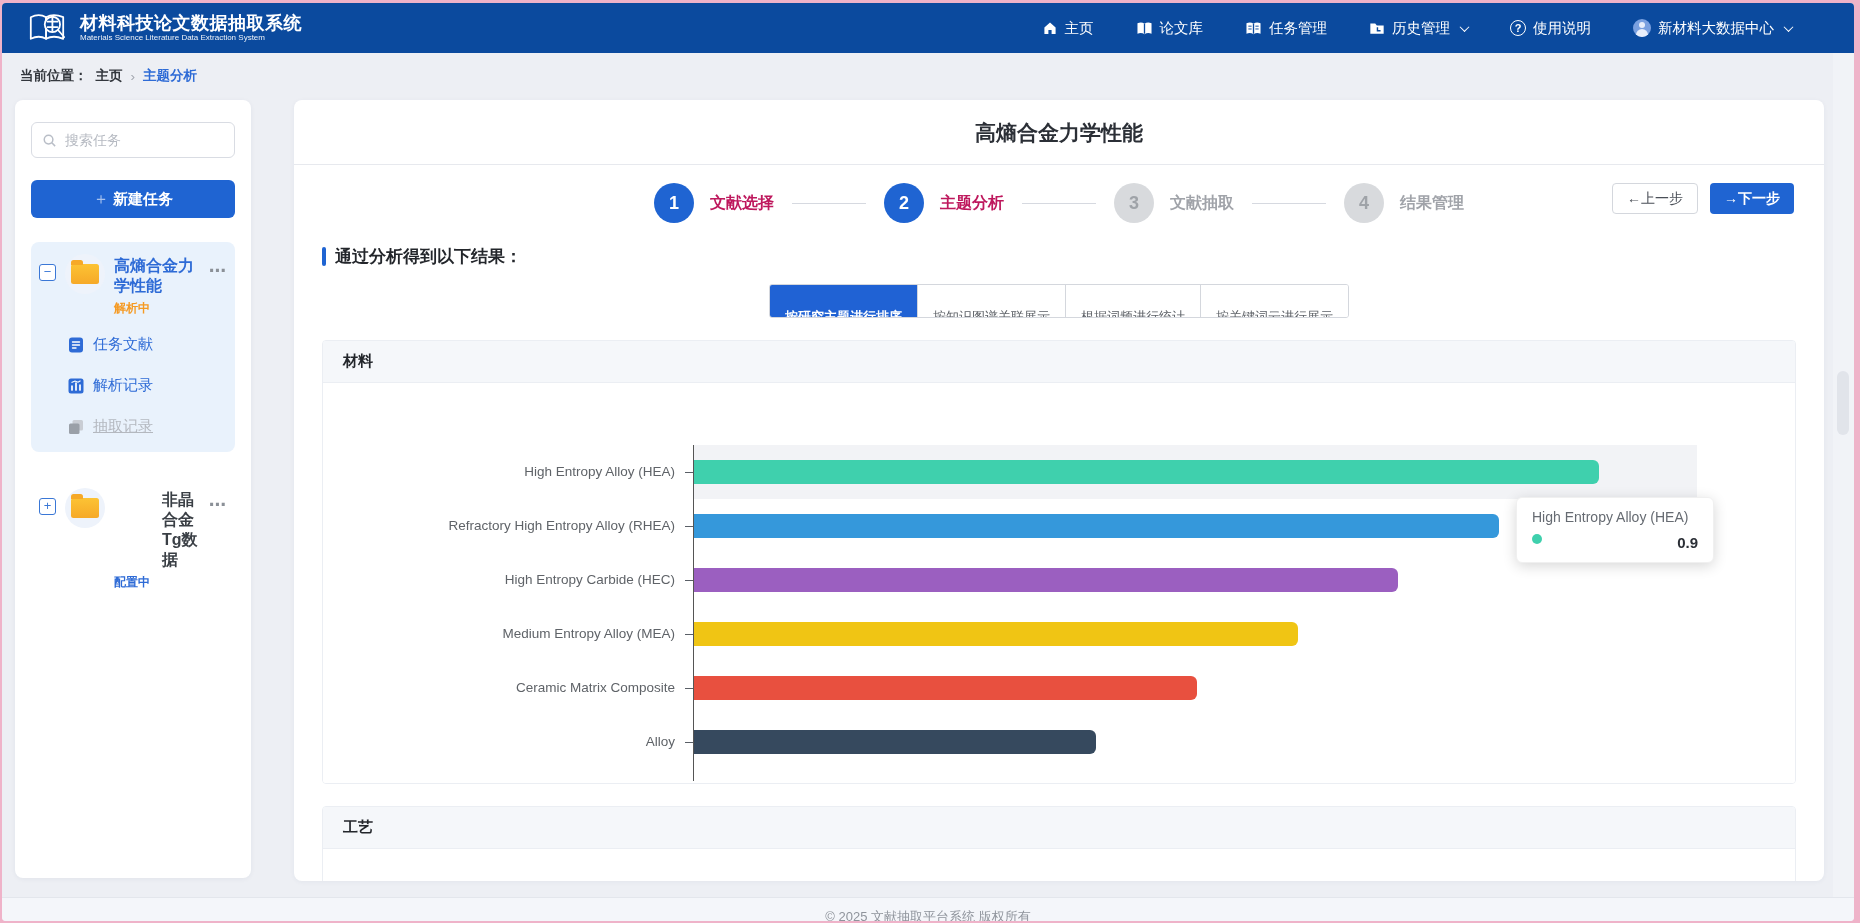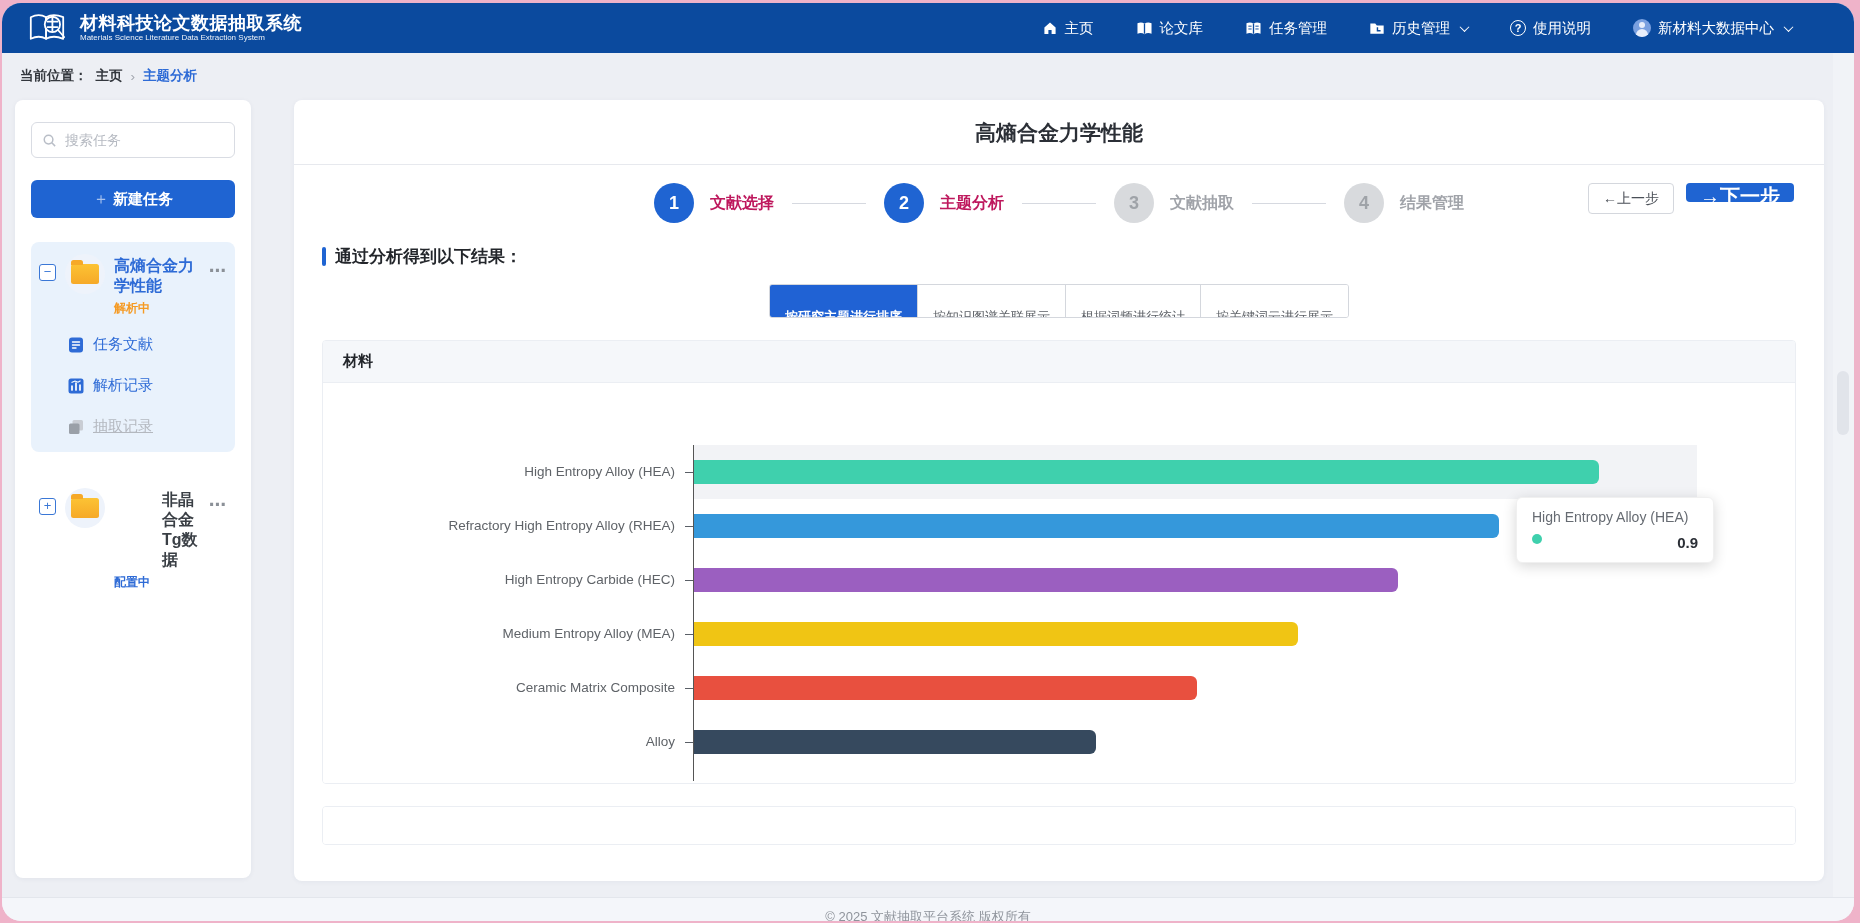--- a/index.html
+++ b/index.html
@@ -1,20 +1,20 @@
 <!DOCTYPE html>
 <html><head>
 <meta charset="utf-8">
 <style>
   * { margin:0; padding:0; box-sizing:border-box; }
   html,body { width:1860px; height:923px; overflow:hidden; }
   body { background:#efb3c9; font-family:"Liberation Sans","DejaVu Sans",sans-serif; }
 
   .app { position:absolute; top:3px; left:2px; right:6px; bottom:2px;
-         background:#edeff4; border-radius:19px; overflow:hidden; }
+         background:#edeff4; border-radius:4px; overflow:hidden; }
 
   
   .navbar { position:absolute; top:0; left:0; right:0; height:50px; background:#0b4a9e;
             display:flex; align-items:center; padding:0 62px 0 24px; }
   .logo-wrap { display:flex; align-items:center; gap:12px; }
   .logo-ic { width:42px; height:36px; }
   .brand-title { color:#fff; font-size:18px; font-weight:700; letter-spacing:.5px; line-height:20px; }
   .brand-sub { color:rgba(255,255,255,.92); font-size:8px; line-height:10px; }
   .nav-items { margin-left:auto; display:flex; align-items:center; gap:42px; }
   .nav-item { display:flex; align-items:center; gap:7px; color:#fff; font-size:14.5px; cursor:pointer; white-space:nowrap; }
@@ -79,22 +79,22 @@
                  justify-content:center; font-size:18px; font-weight:700; }
   .step.on .step-circle { background:#1f64d2; color:#fff; }
   .step.off .step-circle { background:#d8dadd; color:#9fa3a8; }
   .step-label { font-size:16px; font-weight:700; }
   .step.on .step-label { color:#be185d; }
   .step.off .step-label { color:#a0a3a9; }
   .connector { width:74px; height:1px; background:#d6d9e0; }
   .step-btns { position:absolute; right:30px; top:18px; display:flex; gap:12px; }
   .btn-prev { height:31px; padding:0 14px; background:#fff; border:1px solid #d4d7dd; border-radius:4px;
               color:#4a4f57; font-size:14px; cursor:pointer; font-family:inherit; }
-  .btn-next { height:19px; padding:0 14px; background:#1f64d2; border:0; border-radius:4px;
-              color:#fff; font-size:20px; font-weight:700; cursor:pointer; font-family:inherit;text-align:center; }
+  .btn-next { height:31px; padding:0 14px; background:#1f64d2; border:0; border-radius:4px;
+              color:#fff; font-size:14px; font-weight:700; cursor:pointer; font-family:inherit;text-align:center; }
   .section-head { display:flex; align-items:center; gap:9px; margin:4px 0 0 28px; }
   .section-bar { width:4px; height:19px; background:#1f64d2; border-radius:2px; }
   .section-title { font-size:17px; font-weight:700; color:#23262b; }
   .tabs-wrap { display:flex; justify-content:center; margin-top:16px; }
   .tabs { display:inline-flex; border:1px solid #d4d7dd; border-radius:3px; overflow:hidden; }
   .tab { height:31px; line-height:31px; padding:16px 15px; font-size:13px; color:#5c6066;
          background:#fff; cursor:pointer; white-space:nowrap; }
   .tab + .tab { border-left:1px solid #d4d7dd; }
   .tab.active { background:#2062d4; color:#fff; font-weight:700; }
 
@@ -344,20 +344,21 @@
           <div class="tt-title">High Entropy Alloy (HEA)</div>
           <div class="tt-row">
             <span class="tt-dot" id="tt-dot" style="background: rgb(63, 208, 173);"></span>
             <span class="tt-val">0.9</span>
           </div>
         </div>
       </div>
     </div>
 
     <div class="card">
+      <div class="card-head">工艺</div>
       <div class="chart2-body"></div>
     </div>
   </div>
 
   <div class="scroll-strip">
     <div class="scroll-thumb"></div>
   </div>
 
   <div class="footer">
     <span>© 2025 文献抽取平台系统 版权所有</span>

